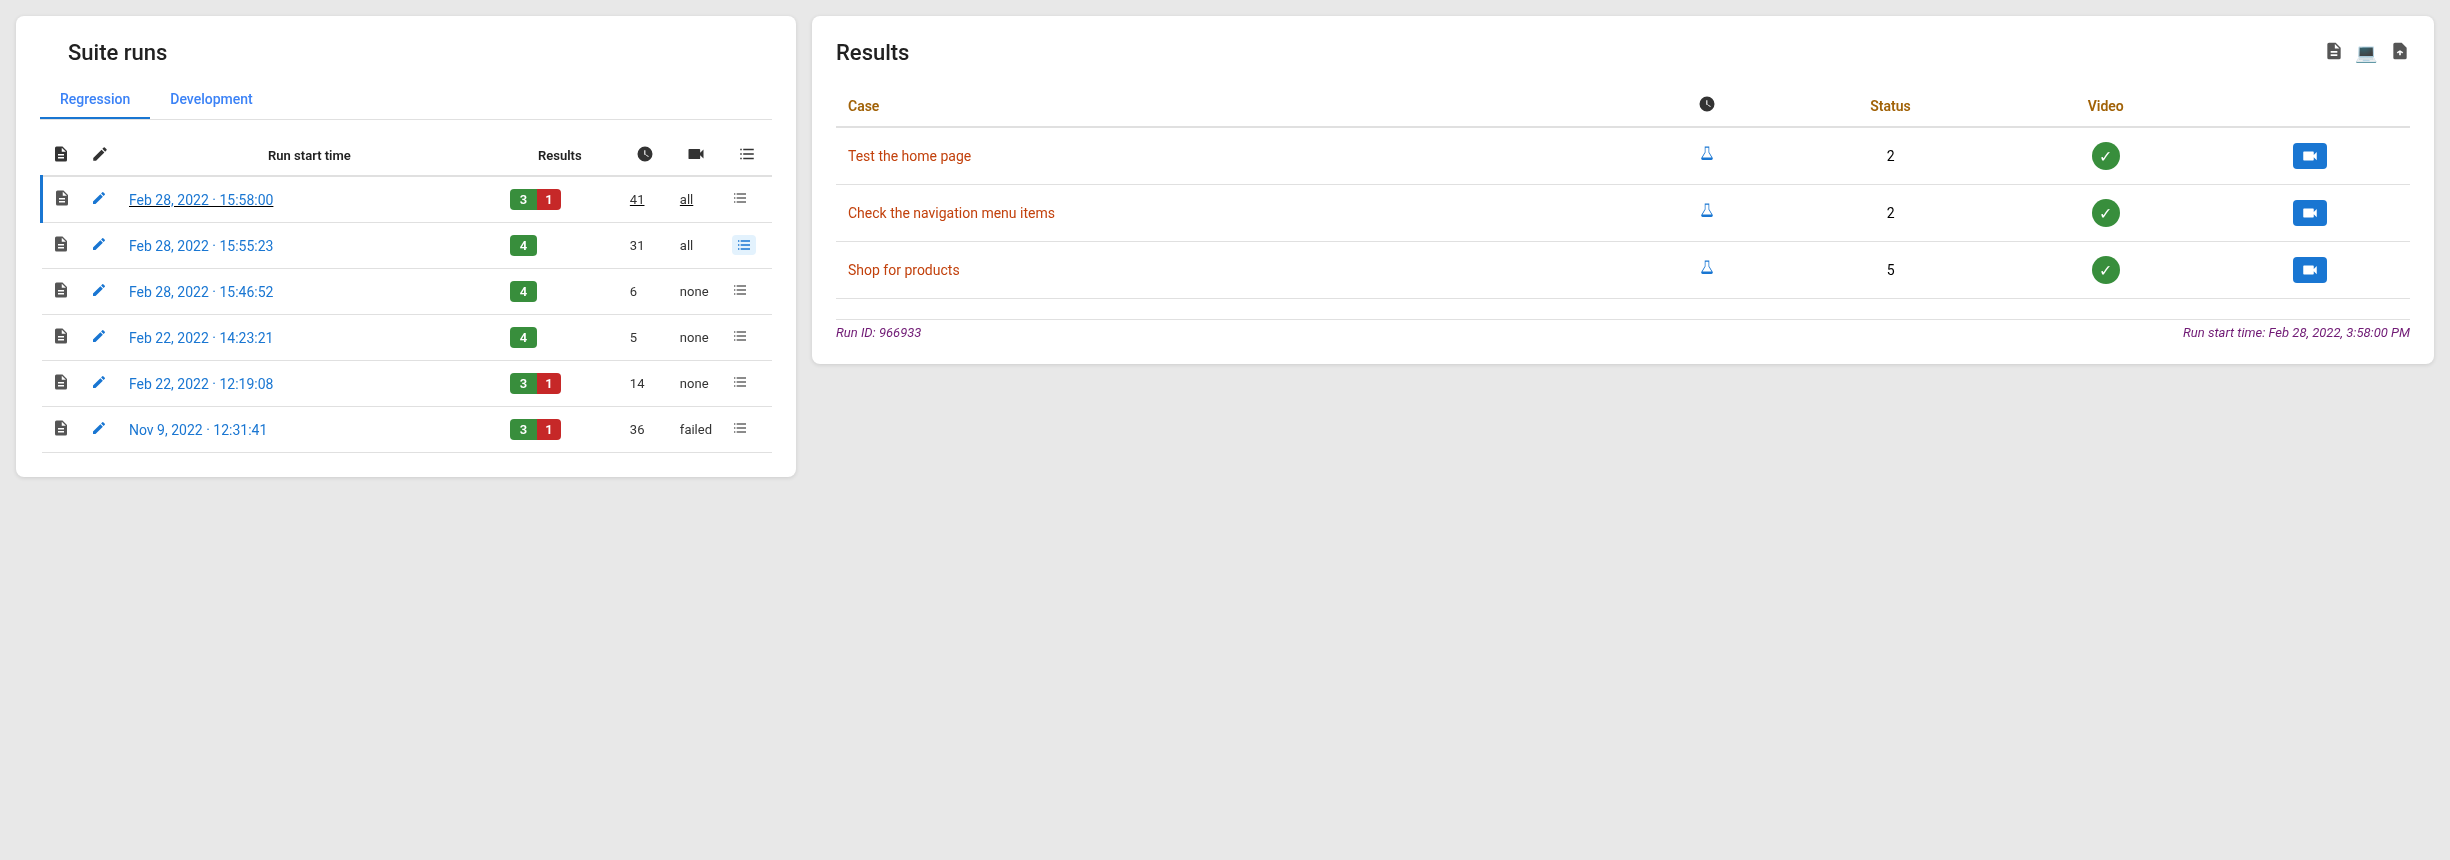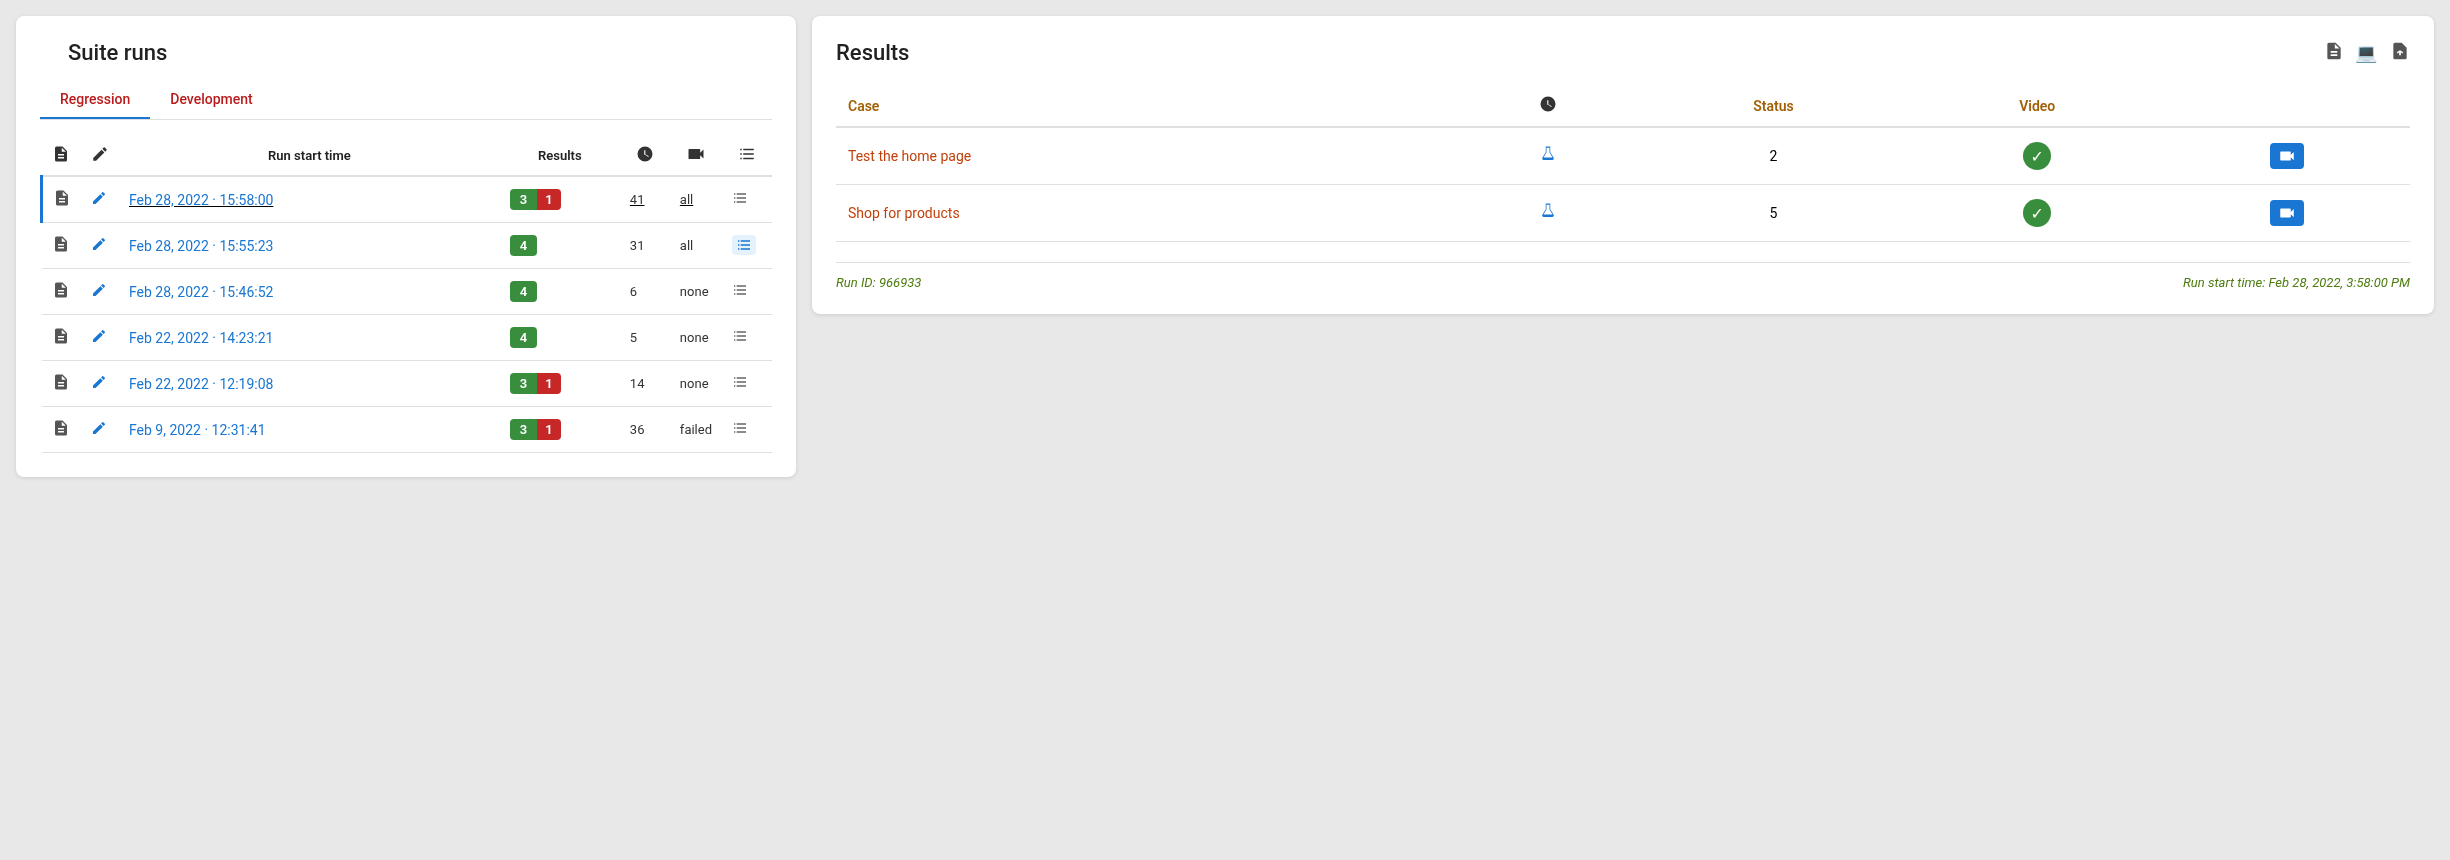--- a/index.html
+++ b/index.html
@@ -38,21 +38,21 @@
     .tabs {
       display: flex;
       border-bottom: 1px solid #e0e0e0;
       margin-bottom: 16px;
     }
     .tab {
       padding: 10px 20px;
       font-size: 14px;
       cursor: pointer;
       border-bottom: 2px solid transparent;
-      color: #b91c1c;
+      color: #3b82f6;
       font-weight: 500;
     }
     .tab.active {
       border-bottom: 2px solid #1976d2;
     }
 
     
     .runs-table {
       width: 100%;
       border-collapse: collapse;
@@ -214,26 +214,26 @@
       cursor: pointer;
     }
 
     .flask-icon {
       color: #1976d2;
       font-size: 16px;
     }
 
     .results-footer {
       margin-top: 20px;
-      padding-top: 12px;
+      padding-top: 5px;
       border-top: 1px solid #e0e0e0;
       display: flex;
       justify-content: space-between;
       font-size: 13px;
-      color: #4d7c0f;
+      color: #701a75;
       font-style: italic;
     }
     .pencil-icon { color: #1976d2; }
 
     thead .col-doc { width: 36px; }
     thead .col-pencil { width: 36px; }
     thead .col-time { }
     thead .col-results { width: 120px; }
     thead .col-clock { width: 50px; }
     thead .col-video { width: 50px; }
@@ -472,21 +472,21 @@
         </span>
       </td>
       <td>
         <span class="icon-btn pencil-icon">
           <svg width="16" height="16" viewBox="0 0 24 24" fill="currentColor" style="color:#1976d2">
             <path d="M3 17.25V21h3.75L17.81 9.94l-3.75-3.75L3 17.25zM20.71 7.04a1 1 0 000-1.41l-2.34-2.34a1 1 0 00-1.41 0l-1.83 1.83 3.75 3.75 1.83-1.83z"></path>
           </svg>
         </span>
       </td>
       <td>
-        <span class="run-time-link">Feb 9, 2022 · 12:31:41</span>
+        <span class="run-time-link">Nov 9, 2022 · 12:31:41</span>
       </td>
       <td>
         <span class="result-badge">
           <span class="badge-green">3</span>
           <span class="badge-red">1</span>
         </span>
       </td>
       <td>36</td>
       <td>failed</td>
       <td>
@@ -549,20 +549,41 @@
       <td class="center">
         <span class="video-btn">
           <svg width="18" height="18" viewBox="0 0 24 24" fill="currentColor">
             <path d="M17 10.5V7a1 1 0 00-1-1H4a1 1 0 00-1 1v10a1 1 0 001 1h12a1 1 0 001-1v-3.5l4 4v-11l-4 4z"></path>
           </svg>
         </span>
       </td>
     </tr>
         <tr>
       <td>
+        <span class="case-link">Check the navigation menu items</span>
+      </td>
+      <td class="center">
+        <span class="flask-icon">
+          <svg width="18" height="18" viewBox="0 0 24 24" fill="currentColor" style="color:#1976d2">
+            <path d="M9 2v7.5L4.5 17A2 2 0 006.4 20h11.2a2 2 0 001.9-2.97L15 9.5V2H9zm1 1.5h4V10l4 6.5H6l4-6.5V3.5z"></path>
+          </svg>
+        </span>
+      </td>
+      <td class="center">2</td>
+      <td class="center"><span class="status-check">✓</span></td>
+      <td class="center">
+        <span class="video-btn">
+          <svg width="18" height="18" viewBox="0 0 24 24" fill="currentColor">
+            <path d="M17 10.5V7a1 1 0 00-1-1H4a1 1 0 00-1 1v10a1 1 0 001 1h12a1 1 0 001-1v-3.5l4 4v-11l-4 4z"></path>
+          </svg>
+        </span>
+      </td>
+    </tr>
+        <tr>
+      <td>
         <span class="case-link">Shop for products</span>
       </td>
       <td class="center">
         <span class="flask-icon">
           <svg width="18" height="18" viewBox="0 0 24 24" fill="currentColor" style="color:#1976d2">
             <path d="M9 2v7.5L4.5 17A2 2 0 006.4 20h11.2a2 2 0 001.9-2.97L15 9.5V2H9zm1 1.5h4V10l4 6.5H6l4-6.5V3.5z"></path>
           </svg>
         </span>
       </td>
       <td class="center">5</td>

